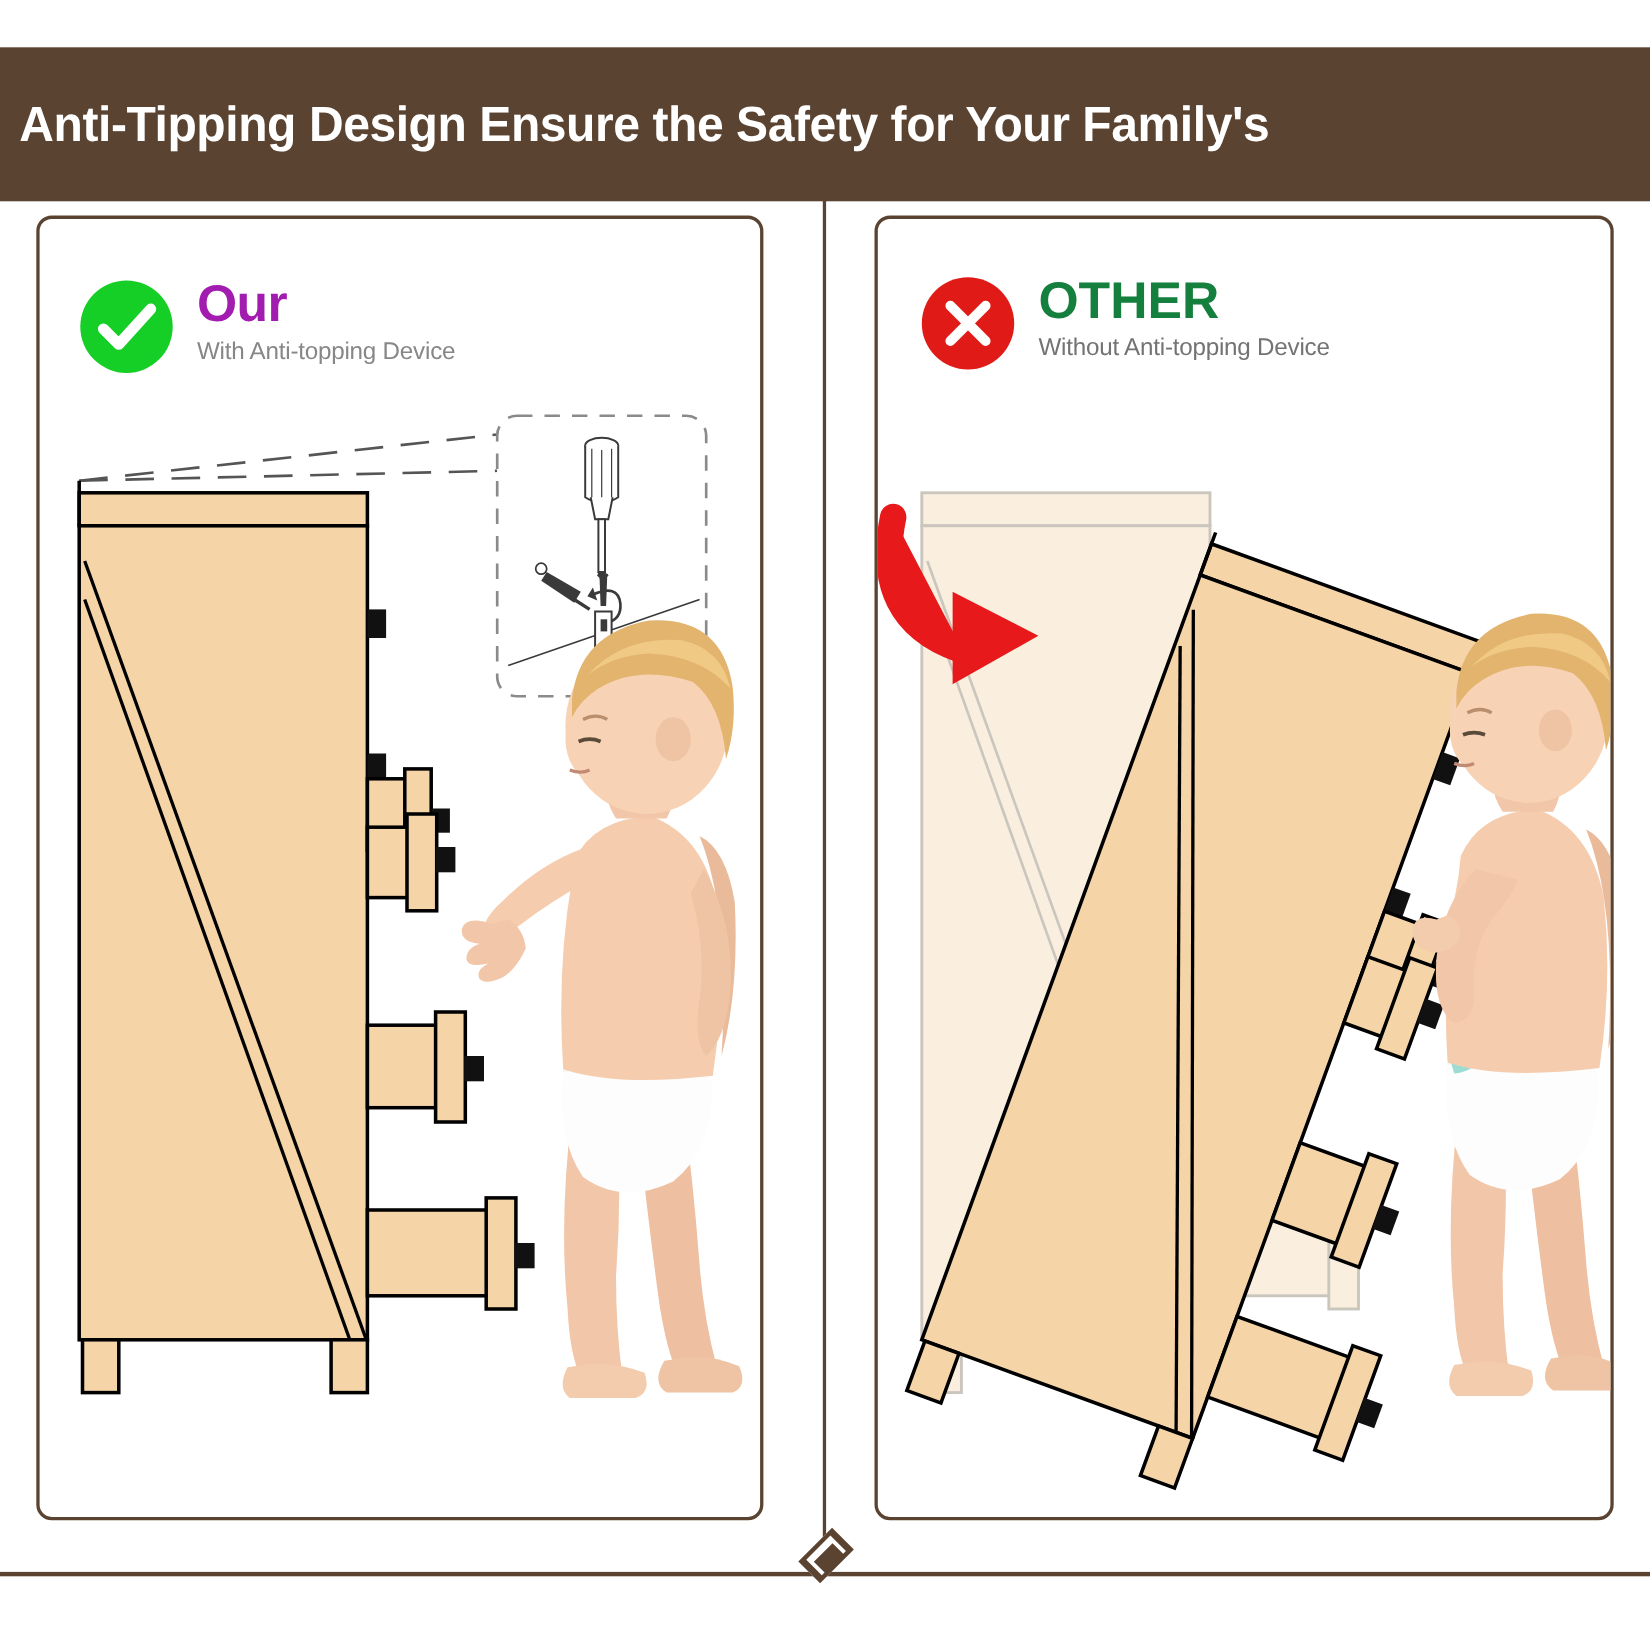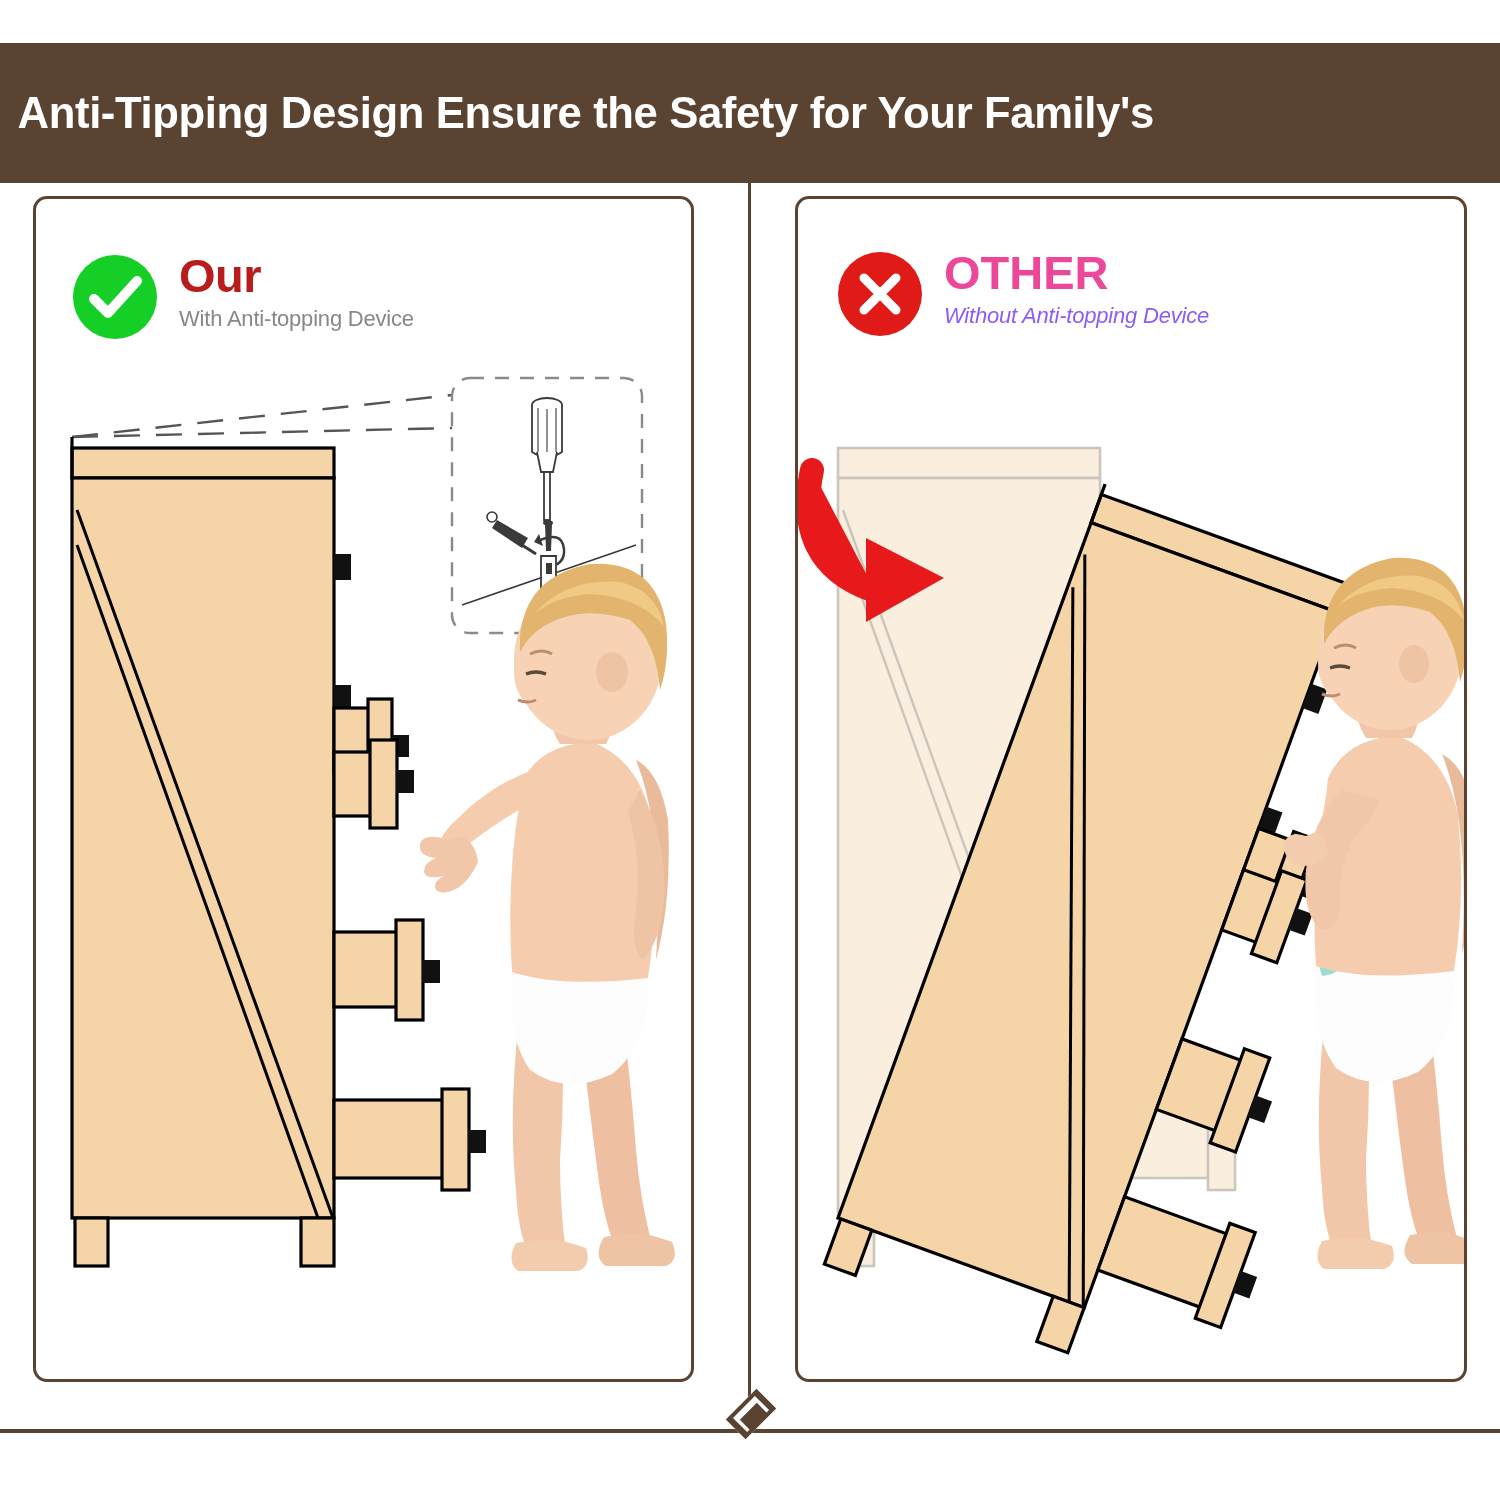--- a/index.html
+++ b/index.html
@@ -74,28 +74,28 @@
   }
   .badge-ok{background:#15ce26;}
   .badge-no{background:#e01b17;}
   .badge svg{position:absolute;left:0;top:0;}
 
   .head-text{margin-left:22px;}
   .head-title{
     font-size:47px;font-weight:bold;line-height:1.02;
     letter-spacing:-0.5px;
   }
-  .head-title.ok{color:#b91c1c;}
-  .head-title.no{color:#ec4899;letter-spacing:0px;}
+  .head-title.ok{color:#a21caf;}
+  .head-title.no{color:#15803d;letter-spacing:0px;}
   .head-sub{
     font-size:22px;line-height:1.15;margin-top:6px;
     letter-spacing:-0.2px;white-space:nowrap;
   }
   .head-sub.ok{color:#878787;}
-  .head-sub.no{color:#8b5cf6;font-style:italic;}
+  .head-sub.no{color:#737373;}
 
   
   .art{position:absolute;left:0;top:0;width:1500px;height:1500px;pointer-events:none;}
 </style>
 </head>
 <body>
 
 <div id="root">
 
   <div class="header-bar">

